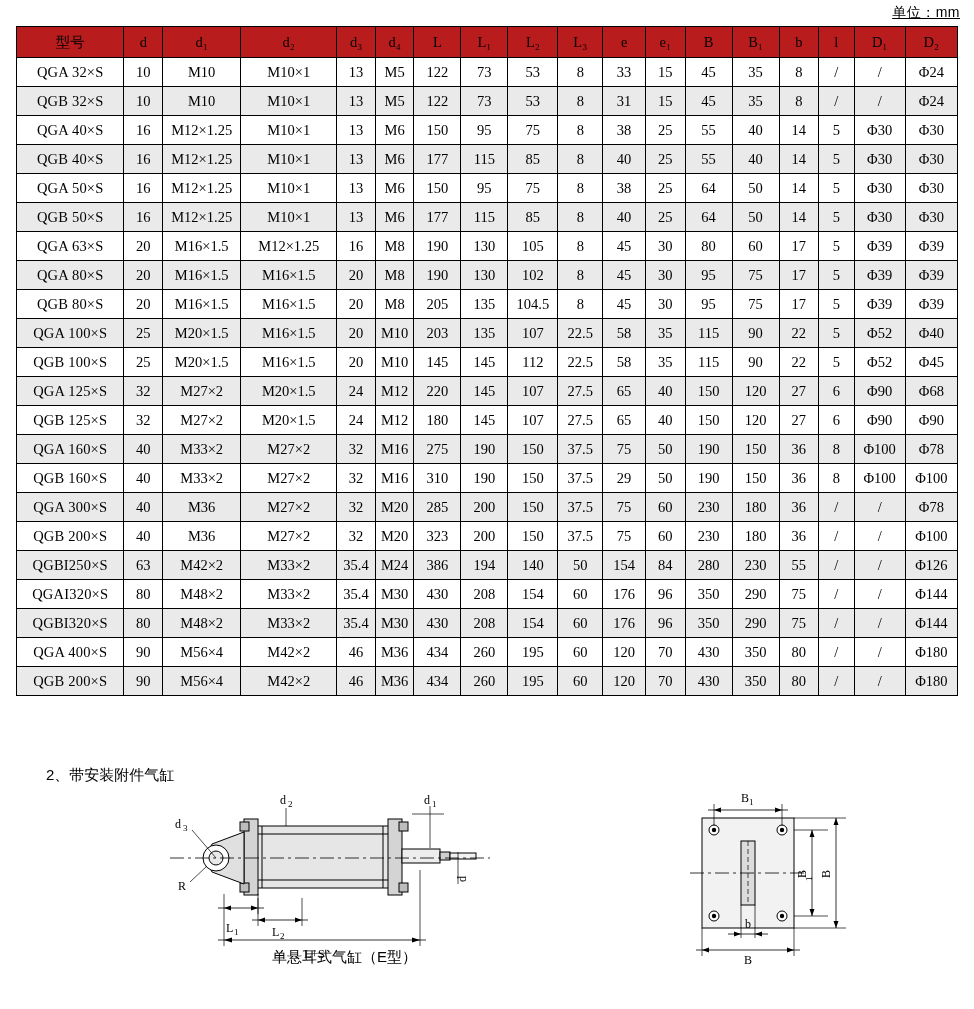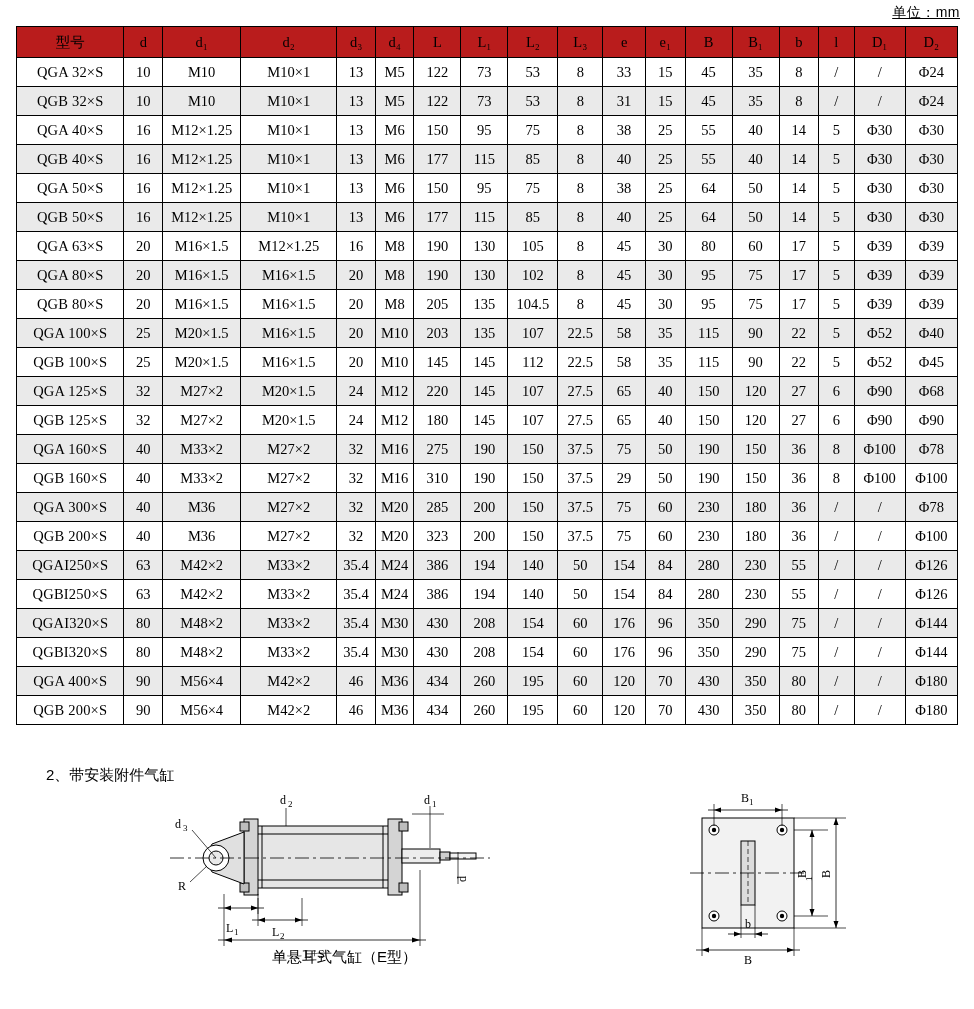--- a/index.html
+++ b/index.html
@@ -459,40 +459,20 @@
           <td>75</td>
           <td>60</td>
           <td>230</td>
           <td>180</td>
           <td>36</td>
           <td>/</td>
           <td>/</td>
           <td>Φ100</td>
         </tr>
         <tr>
-          <td class="model">QGAI250×S</td>
-          <td>63</td>
-          <td>M42×2</td>
-          <td>M33×2</td>
-          <td>35.4</td>
-          <td>M24</td>
-          <td>386</td>
-          <td>194</td>
-          <td>140</td>
-          <td>50</td>
-          <td>154</td>
-          <td>84</td>
-          <td>280</td>
-          <td>230</td>
-          <td>55</td>
-          <td>/</td>
-          <td>/</td>
-          <td>Φ126</td>
-        </tr>
-        <tr>
           <td class="model">QGBI250×S</td>
           <td>63</td>
           <td>M42×2</td>
           <td>M33×2</td>
           <td>35.4</td>
           <td>M24</td>
           <td>386</td>
           <td>194</td>
           <td>140</td>
           <td>50</td>

